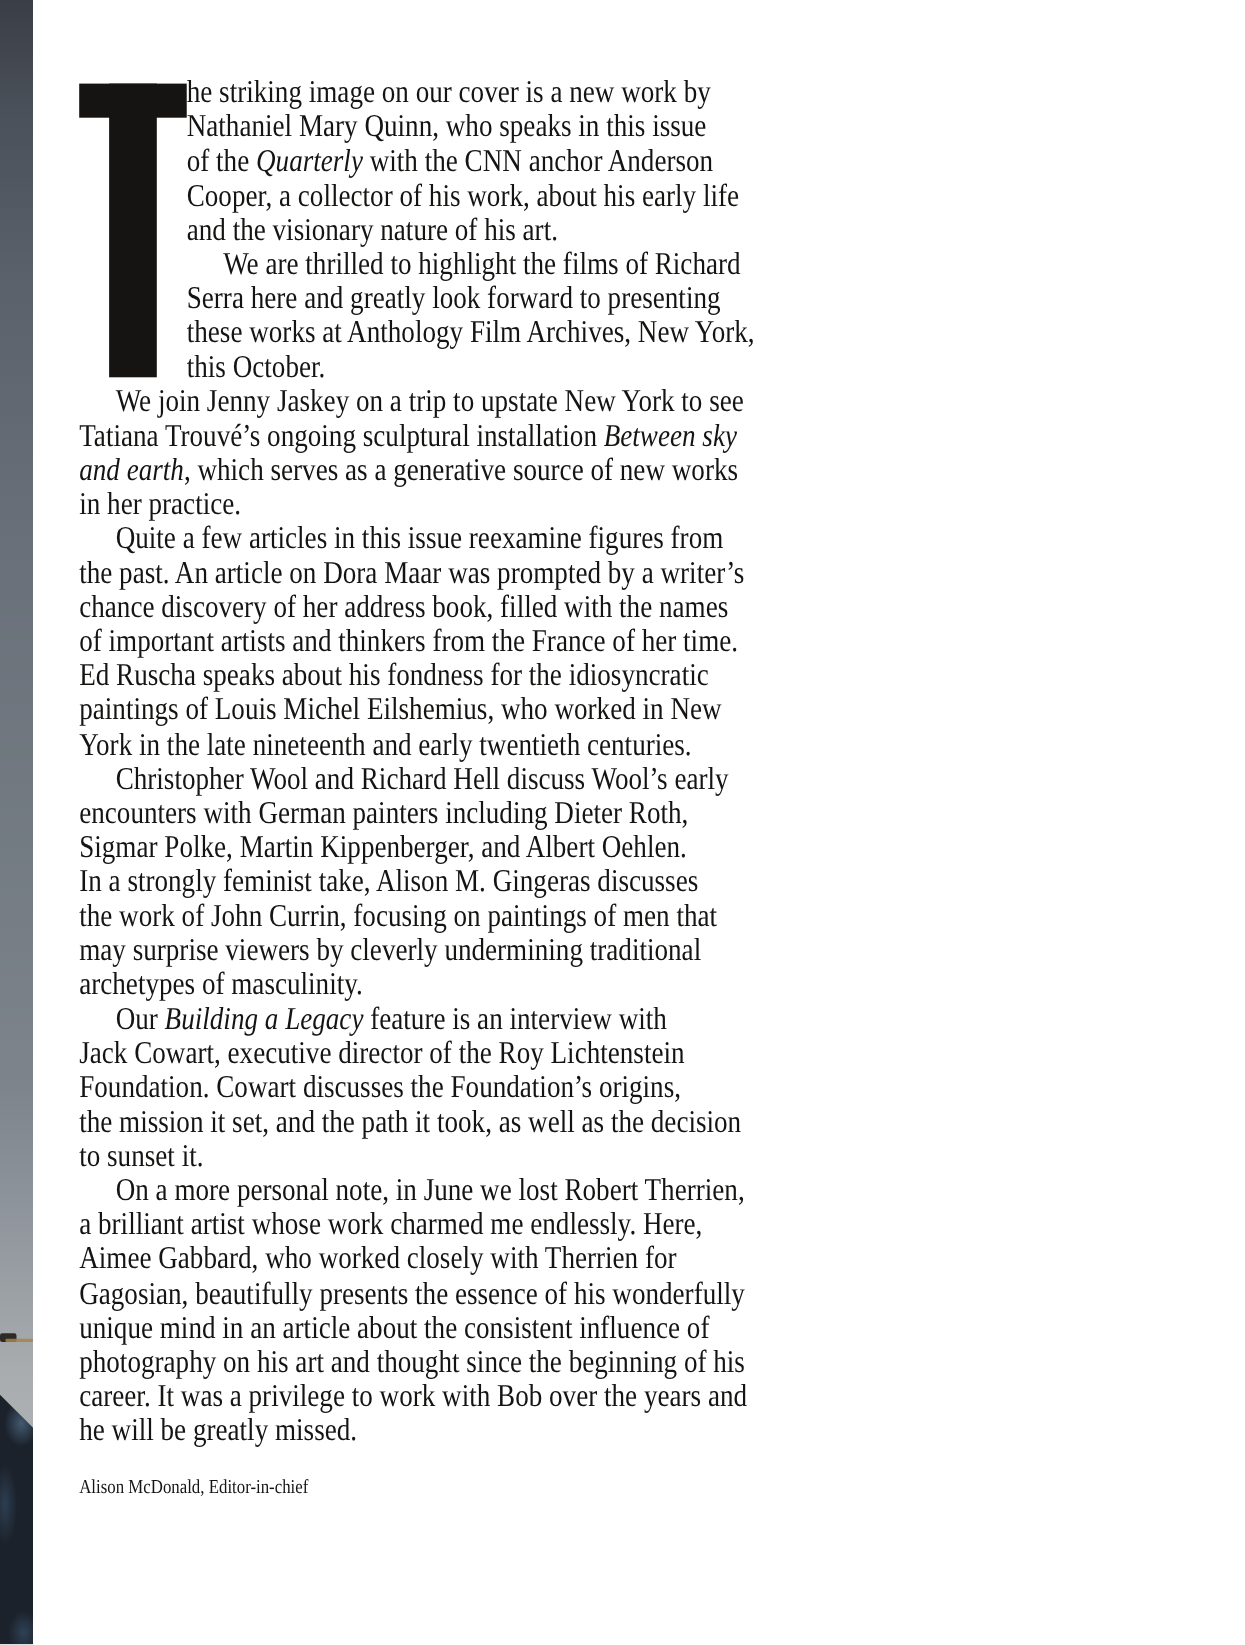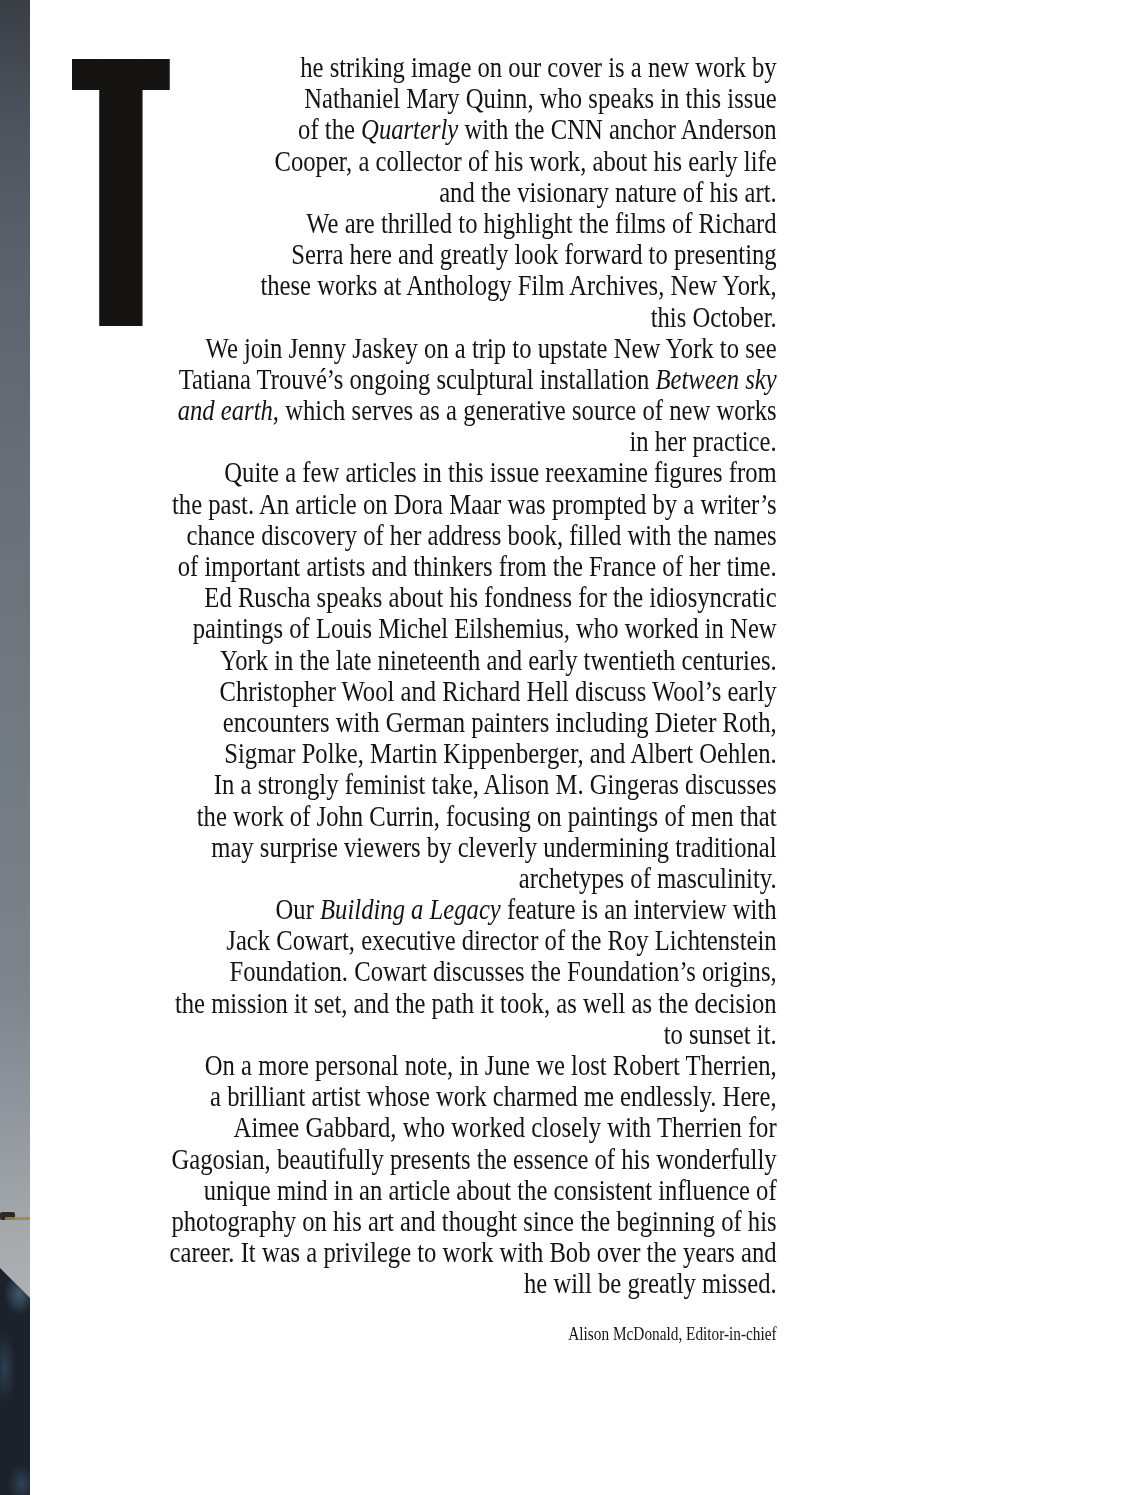--- a/index.html
+++ b/index.html
@@ -41,21 +41,21 @@
     clip-path: polygon(0 12px, 100% 42px, 100% 100%, 0 100%);
     background:
       radial-gradient(22px 30px at 65% 38px, rgba(98,135,168,.55), rgba(98,135,168,0) 70%),
       radial-gradient(16px 52px at 15% 112px, rgba(70,105,140,.40), rgba(70,105,140,0) 70%),
       radial-gradient(20px 28px at 72% 228px, rgba(70,105,140,.45), rgba(70,105,140,0) 70%),
       var(--strip-navy, #1c222b);
   }
 
   
   .article {
-    position: absolute; left: 72px; top: 52px; width: 705px; text-align: right;
+    position: absolute; left: 72px; top: 69px; width: 705px;
   }
   .scale {
     width: 829px;
     transform: scaleX(0.85);
     transform-origin: 0 0;
     font-size: 29px;
     line-height: 31.2px;
     letter-spacing: 0;
   }
   .para { margin: 0; }

